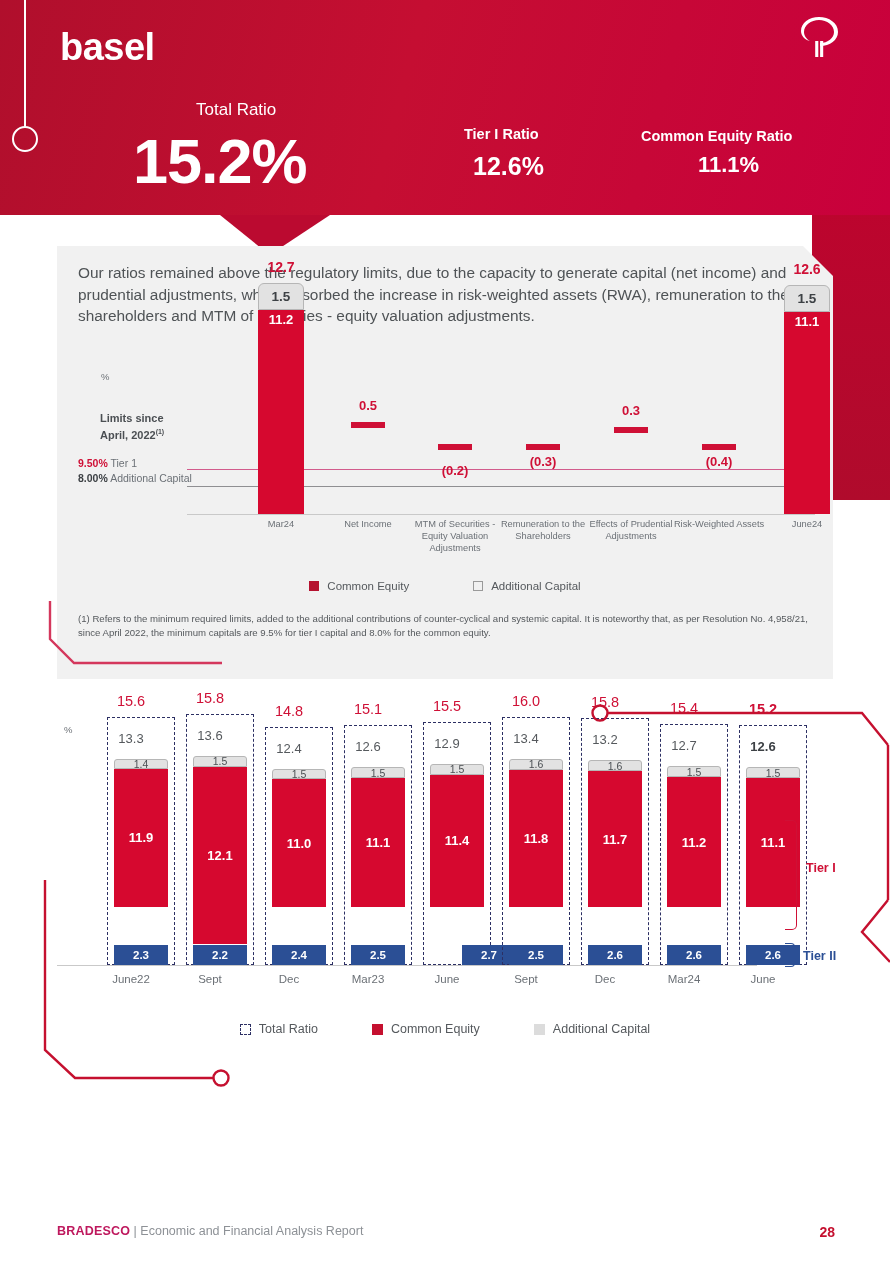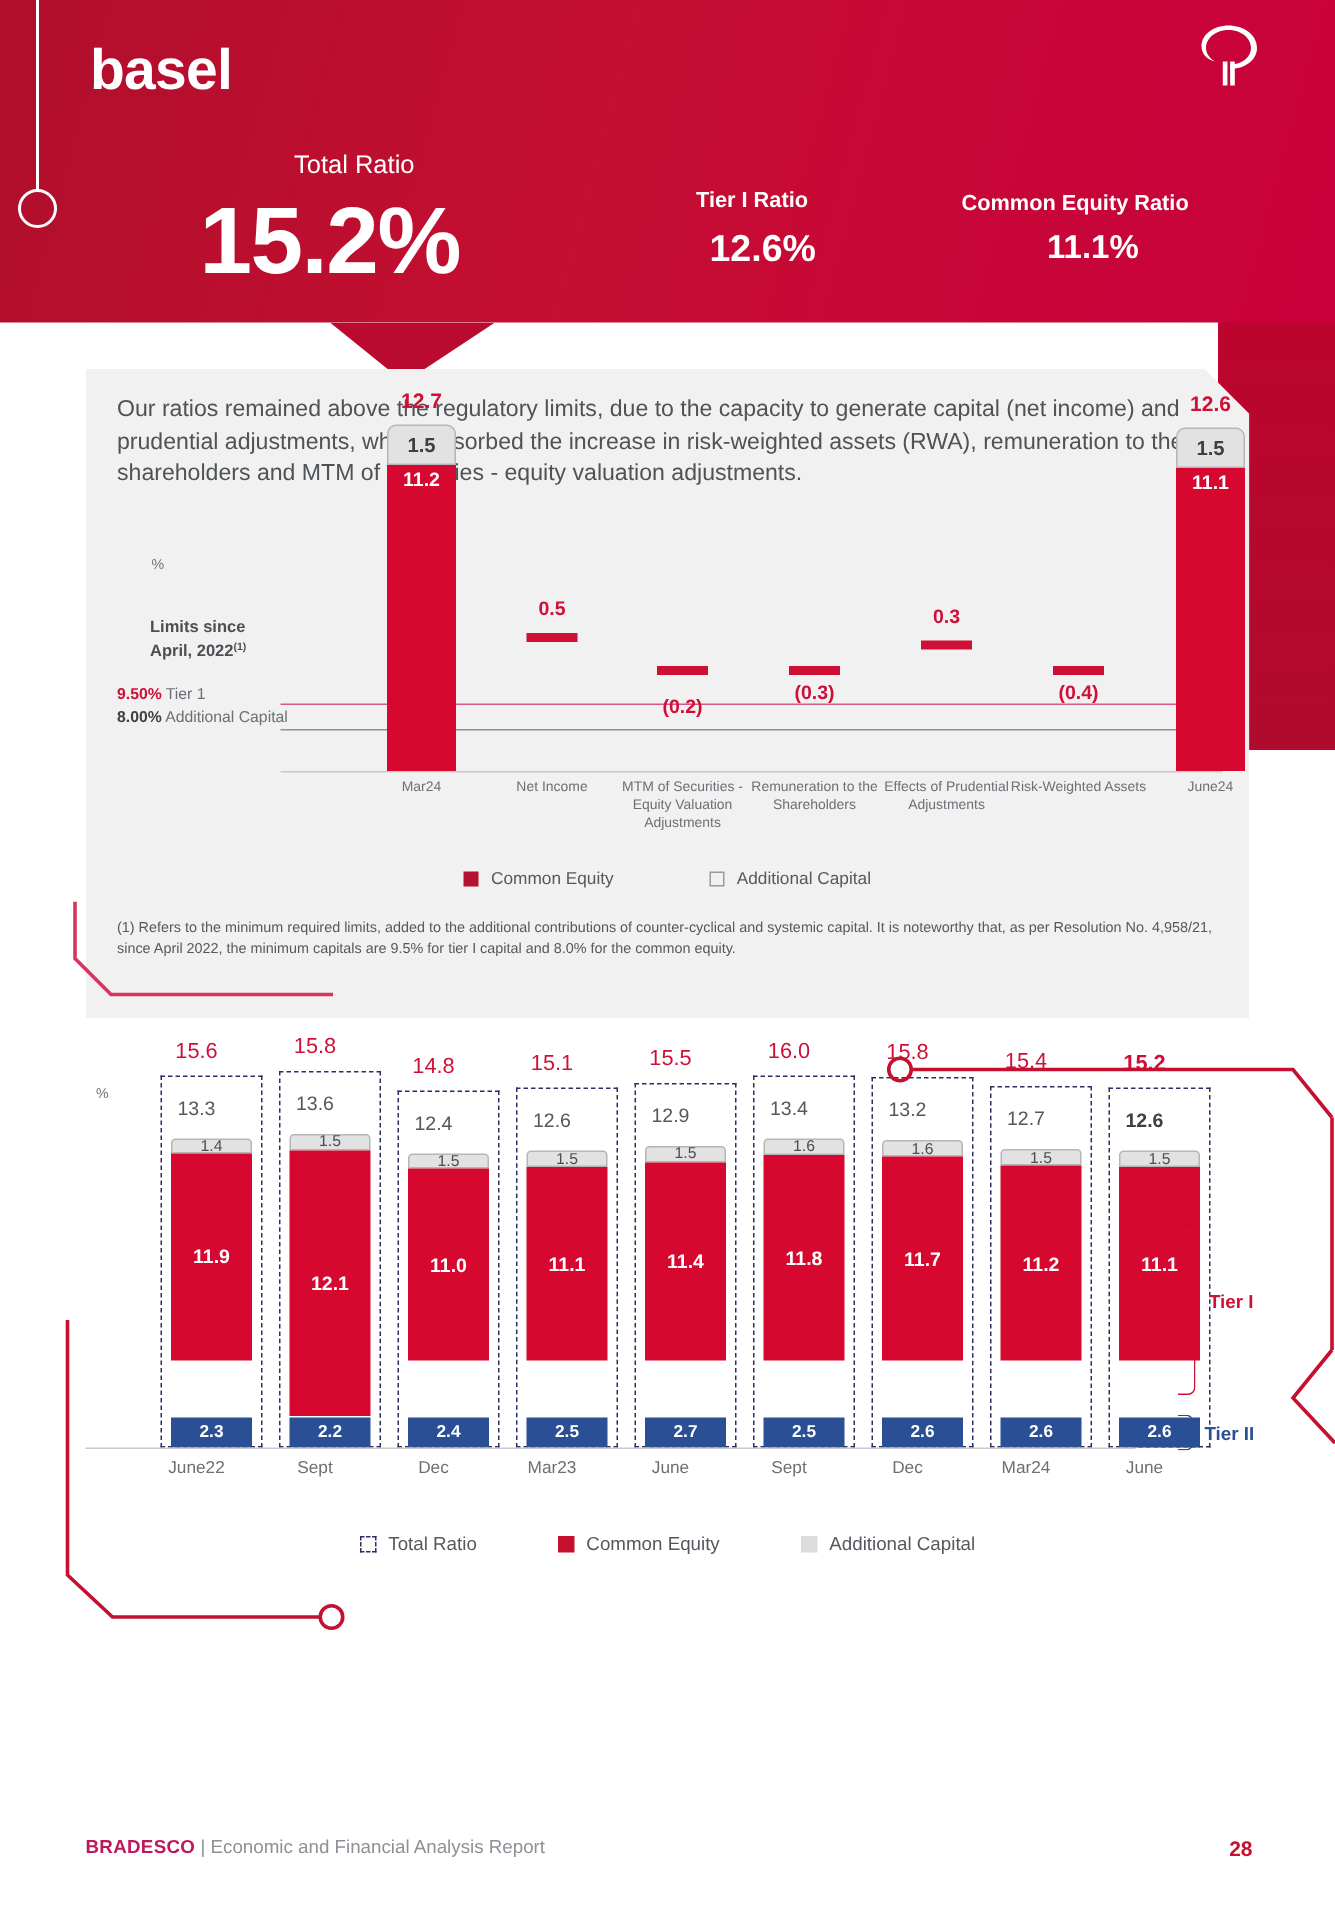--- a/index.html
+++ b/index.html
@@ -310,21 +310,21 @@
           <div class="b-red" style="top: 38.24px; height: 128.76px;">11.1</div>
           <div class="b-blue" style="top: 205px;">2.5</div>
           <div class="b-xlabel" style="top: 233px;">Mar23</div>
         </div>
         <div class="bcol" style="left: 351px;">
           <div class="b-dash" style="top: -18.028px; height: 243.028px;"></div>
           <div class="b-total" style="top: -42.028px;">15.5</div>
           <div class="b-t1" style="top: -4.028px;">12.9</div>
           <div class="b-gray" style="top: 23.972px; height: 10.788px;">1.5</div>
           <div class="b-red" style="top: 34.76px; height: 132.24px;">11.4</div>
-          <div class="b-blue" style="top: 205px;">2.7</div>
+          <div class="b-blue" style="top: 205px; margin-left: 32px;">2.7</div>
           <div class="b-xlabel" style="top: 233px;">June</div>
         </div>
         <div class="bcol" style="left: 430px;">
           <div class="b-dash" style="top: -23.3872px; height: 248.387px;"></div>
           <div class="b-total" style="top: -47.3872px;">16.0</div>
           <div class="b-t1" style="top: -9.3872px;">13.4</div>
           <div class="b-gray" style="top: 18.6128px; height: 11.5072px;">1.6</div>
           <div class="b-red" style="top: 30.12px; height: 136.88px;">11.8</div>
           <div class="b-blue" style="top: 205px;">2.5</div>
           <div class="b-xlabel" style="top: 233px;">Sept</div>

